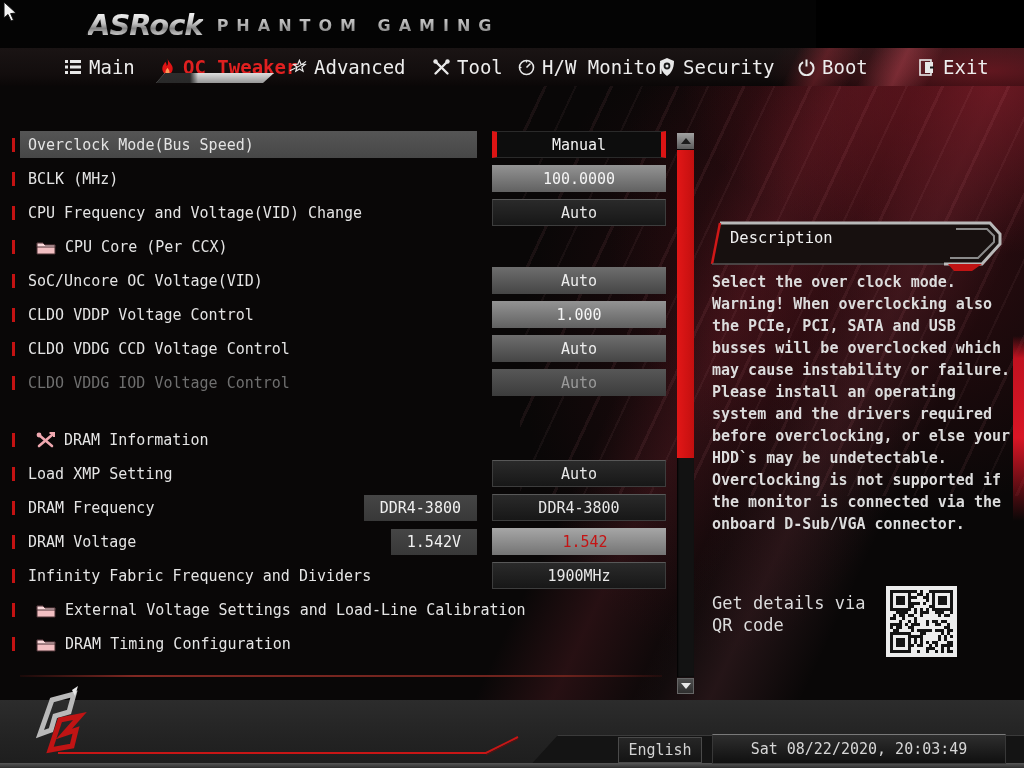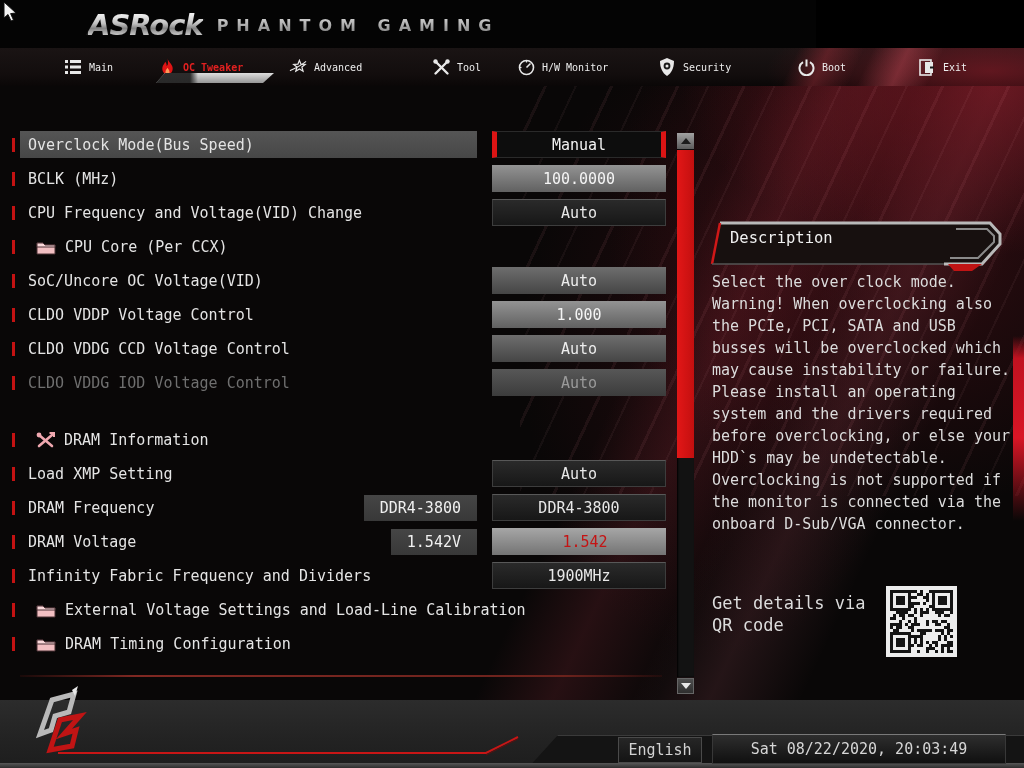--- a/index.html
+++ b/index.html
@@ -24,21 +24,21 @@
   
   #nav-bar{left:0;top:48px;width:1024px;height:38px;
     background:linear-gradient(180deg,#1a1414 0%,#120d0d 70%,#0a0707 100%);
     border-bottom:1px solid #000;}
   #nav-streak{left:600px;top:0;width:424px;height:38px;
     background:
       linear-gradient(115deg,transparent 45%,rgba(210,60,75,.30) 52%,transparent 60%),
       linear-gradient(115deg,transparent 62%,rgba(230,90,105,.35) 70%,transparent 78%),
       radial-gradient(ellipse 320px 90px at 92% 60%,rgba(160,30,45,.55),transparent 70%);}
   .nav-tab{top:0;height:38px;display:flex;align-items:center;gap:7px;cursor:default;}
-  .nav-tab .nav-label{font-size:10px;color:#ededed;}
+  .nav-tab .nav-label{font-size:19px;color:#ededed;}
   .nav-tab.active .nav-label{color:#e02020;font-weight:700;}
   .nav-icon{display:inline-flex;width:18px;height:18px;align-items:center;justify-content:center;}
   #tab-underline{left:156px;top:73px;width:118px;height:10px;
     background:linear-gradient(90deg,rgba(35,35,35,.95) 0 34px,rgba(0,0,0,0) 42px),
                linear-gradient(180deg,#dedede,#969696);
     clip-path:polygon(9px 0,100% 0,calc(100% - 11px) 100%,0 100%);}
 
   
   #content{left:0;top:86px;width:1024px;height:614px;background:#090707;overflow:hidden;}
   #content .bgfx{left:0;top:0;width:1024px;height:614px;
@@ -88,21 +88,21 @@
     background:linear-gradient(90deg,#e21717,#c30f0f);}
   .scroll-btn{position:absolute;left:0;width:17px;height:16px;display:flex;align-items:center;justify-content:center;}
   #scroll-up{top:0;background:linear-gradient(180deg,#a2a2a2,#5c5c5c);}
   #scroll-down{top:545px;background:linear-gradient(180deg,#4e4e4e,#2e2e2e);border:1px solid #666;box-sizing:border-box;}
   .tri-up{width:0;height:0;border-left:5px solid transparent;border-right:5px solid transparent;border-bottom:6px solid #1c1c1c;}
   .tri-down{width:0;height:0;border-left:5px solid transparent;border-right:5px solid transparent;border-top:6px solid #e8e8e8;}
 
   
   #desc-header{left:704px;top:220px;width:300px;height:52px;}
   #desc-title{position:absolute;left:26px;top:9px;font-size:15.5px;color:#f0f0f0;}
-  #desc-body{left:712px;top:271px;width:306px;font-size:15px;line-height:22px;color:#dcdcdc;white-space:pre-line;}
+  #desc-body{left:712px;top:271px;width:306px;font-size:15px;line-height:22px;color:#dcdcdc;white-space:pre-line;font-weight:bold;}
   #qr-label{left:712px;top:592px;width:176px;font-size:17px;line-height:22px;color:#dcdcdc;}
   #qr-box{left:886px;top:586px;width:71px;height:71px;background:#ededed;display:flex;
     align-items:center;justify-content:center;}
 
   
   #footer{left:0;top:700px;width:1024px;height:68px;
     background:linear-gradient(180deg,#2c2c2c,#232323 55%,#1d1d1d);}
   #footer-strip{position:absolute;left:528px;top:35px;width:496px;height:33px;background:#141414;
     clip-path:polygon(30px 0,496px 0,496px 33px,0 33px);border-top:1px solid #3a3a3a;}
   #footer-bottom-edge{position:absolute;left:0;top:63px;width:1024px;height:5px;

